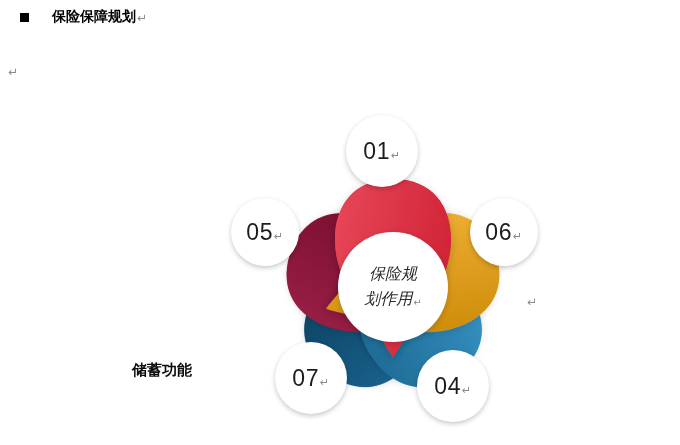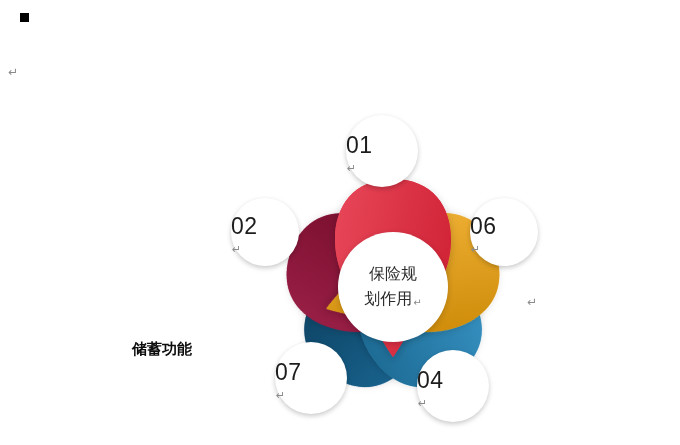--- a/index.html
+++ b/index.html
@@ -78,26 +78,25 @@
     overflow: visible;
   }
 
   
   .badge {
     position: absolute;
     border-radius: 50%;
     background: #ffffff;
     box-shadow: 0 2px 5px rgba(0,0,0,0.22);
     display: flex;
-    align-items: flex-start;
+    align-items: center;
     justify-content: center;
     color: #1c1c1c;
     font-size: 23px;
     letter-spacing: 0.5px;
-    flex-direction: column;
   }
   .badge .pilcrow {
     font-size: 11px;
     transform: translateY(4px);
     margin-left: 1px;
   }
 
   
   .hub {
     position: absolute;
@@ -106,37 +105,38 @@
     box-shadow: 0 2px 6px rgba(0,0,0,0.18);
     display: flex;
     flex-direction: column;
     align-items: center;
     justify-content: center;
     color: #2b2b2b;
     font-size: 16px;
     font-weight: normal;
     line-height: 1.55;
   }
-  .hub .hub-line { white-space: nowrap; }
+  .hub .hub-line { white-space: nowrap; font-style: italic; }
   .hub .pilcrow { font-size: 10px; transform: translateY(2px); }
 
   
   .petal-label {
     position: absolute;
     font-size: 15px;
     font-weight: bold;
     color: #0d0d0d;
     white-space: nowrap;
   }
 </style>
 </head>
 <body>
 
 <div class="heading-row">
   <span class="bullet-square"></span>
+  <span class="heading-text"><span>保险保障规划</span><span class="pilcrow">↵</span></span>
 </div>
 
 <span class="pilcrow-float" style="left:8px; top:66px;">↵</span>
 <span class="pilcrow-float" style="left:527px; top:296px;">↵</span>
 
 <div class="diagram">
 
   <svg class="petal-svg" viewBox="0 0 560 360">
     <defs>
 
@@ -203,21 +203,21 @@
       </linearGradient>
     </defs>
   </svg>
 
   <div class="badge-layer">
     <div class="badge" style="left:226px; top:35px; width:72px; height:72px;">
       <span>01</span>
         <span class="pilcrow">↵</span>
     </div>
     <div class="badge" style="left:111px; top:118px; width:68px; height:68px;">
-      <span>02</span>
+      <span>05</span>
         <span class="pilcrow">↵</span>
     </div>
     <div class="badge" style="left:155px; top:262px; width:72px; height:72px;">
       <span>07</span>
         <span class="pilcrow">↵</span>
     </div>
     <div class="badge" style="left:297px; top:270px; width:72px; height:72px;">
       <span>04</span>
         <span class="pilcrow">↵</span>
     </div>
@@ -227,17 +227,17 @@
     </div>
   </div>
 
   <div class="hub" style="left:218px; top:152px; width:110px; height:110px;">
     <span class="hub-line">保险规</span>
     <span class="hub-line"><span>划作用</span><span class="pilcrow">↵</span></span>
   </div>
 
   <div class="label-layer">
 
-    <div class="petal-label" style="left:12px; top:260px;text-align:center;"><span>储蓄功能</span></div>
+    <div class="petal-label" style="left:12px; top:281px;text-align:center;"><span>储蓄功能</span></div>
 
   </div>
 
 </div>
 
 </body></html>

